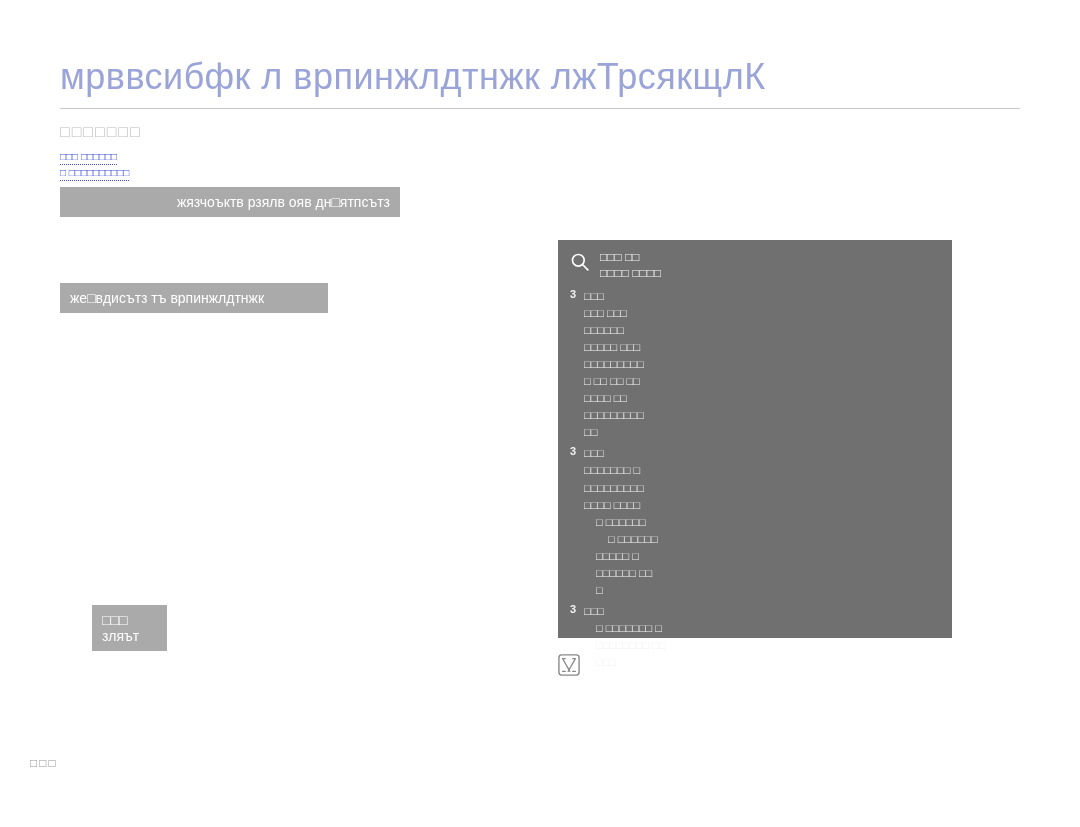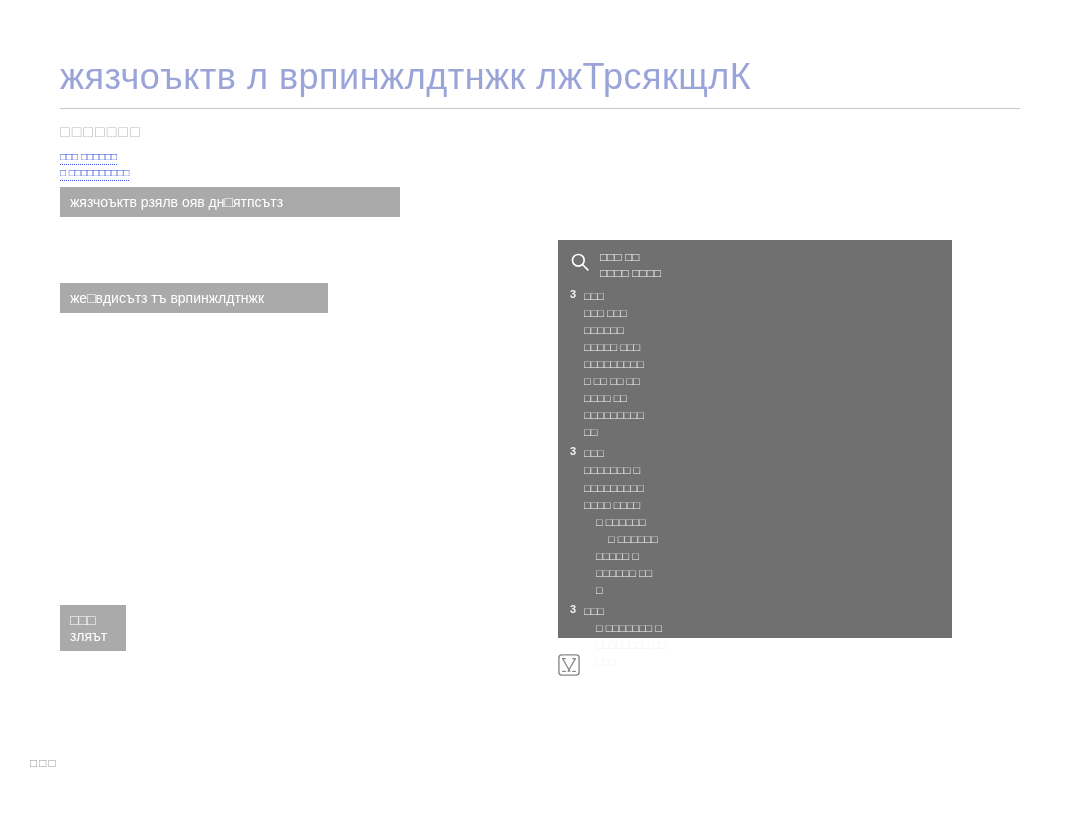--- a/index.html
+++ b/index.html
@@ -4,23 +4,23 @@
 <style>
   * { margin:0; padding:0; box-sizing:border-box; }
   html,body { width:1080px; height:827px; background:#fff; font-family:Arial,Helvetica,sans-serif; }
   .page { position:relative; width:1080px; height:827px; padding:56px 60px 0 60px; }
   .title { font-size:36px; font-weight:400; color:#9aa4d8; letter-spacing:0.5px; }
   .hr { margin-top:10px; height:1px; background:#c7c7c7; }
   .sub { margin-top:14px; font-size:16px; color:#bbb; letter-spacing:2px; }
   .links { margin-top:8px; font-size:10px; line-height:1.5; }
   .links div { display:inline-block; color:#3a4fd9; border-bottom:1px dotted #3a4fd9; }
   .bar { background:#aaa; color:#fff; font-size:14px; padding:7px 10px; }
-  .bar1 { width:340px; margin-top:6px; }
+  .bar1 { width:340px; margin-top:6px;text-align:right; }
   .bar2 { width:268px; margin-top:66px; }
-  .bar3 { width:66px; margin-top:292px; }
+  .bar3 { width:75px; margin-top:292px;margin-left:32px; }
   .sidebox {
     position:absolute;
     left:558px; top:240px;
     width:394px; height:398px;
     background:#707070; color:#f2f2f2;
     padding:10px 14px 14px 12px;
     font-size:11px;
   }
   .sb-head { display:flex; gap:10px; }
   .mag-icon { width:20px; height:20px; flex:0 0 20px; margin-top:2px; }
@@ -39,21 +39,21 @@
     width:22px; height:22px;
   }
   .note-icon svg { width:22px; height:22px; }
   .pagenum { position:absolute; left:30px; top:756px; font-size:12px; color:#999; letter-spacing:2px; }
 </style>
 </head>
 <body>
 
 <div class="page">
 
-  <div class="title">жязчоъктв л врпинжлдтнжк лжТрсякщлК</div>
+  <div class="title">мрввсибфк л врпинжлдтнжк лжТрсякщлК</div>
   <div class="hr"></div>
 
   <div class="sub">□□□□□□□</div>
 
   <div class="links">
     <div>□□□ □□□□□□</div><br>
     <div>□ □□□□□□□□□□</div>
   </div>
 
   <div class="bar bar1">жязчоъктв рзялв ояв дн□ятпсътз</div>

